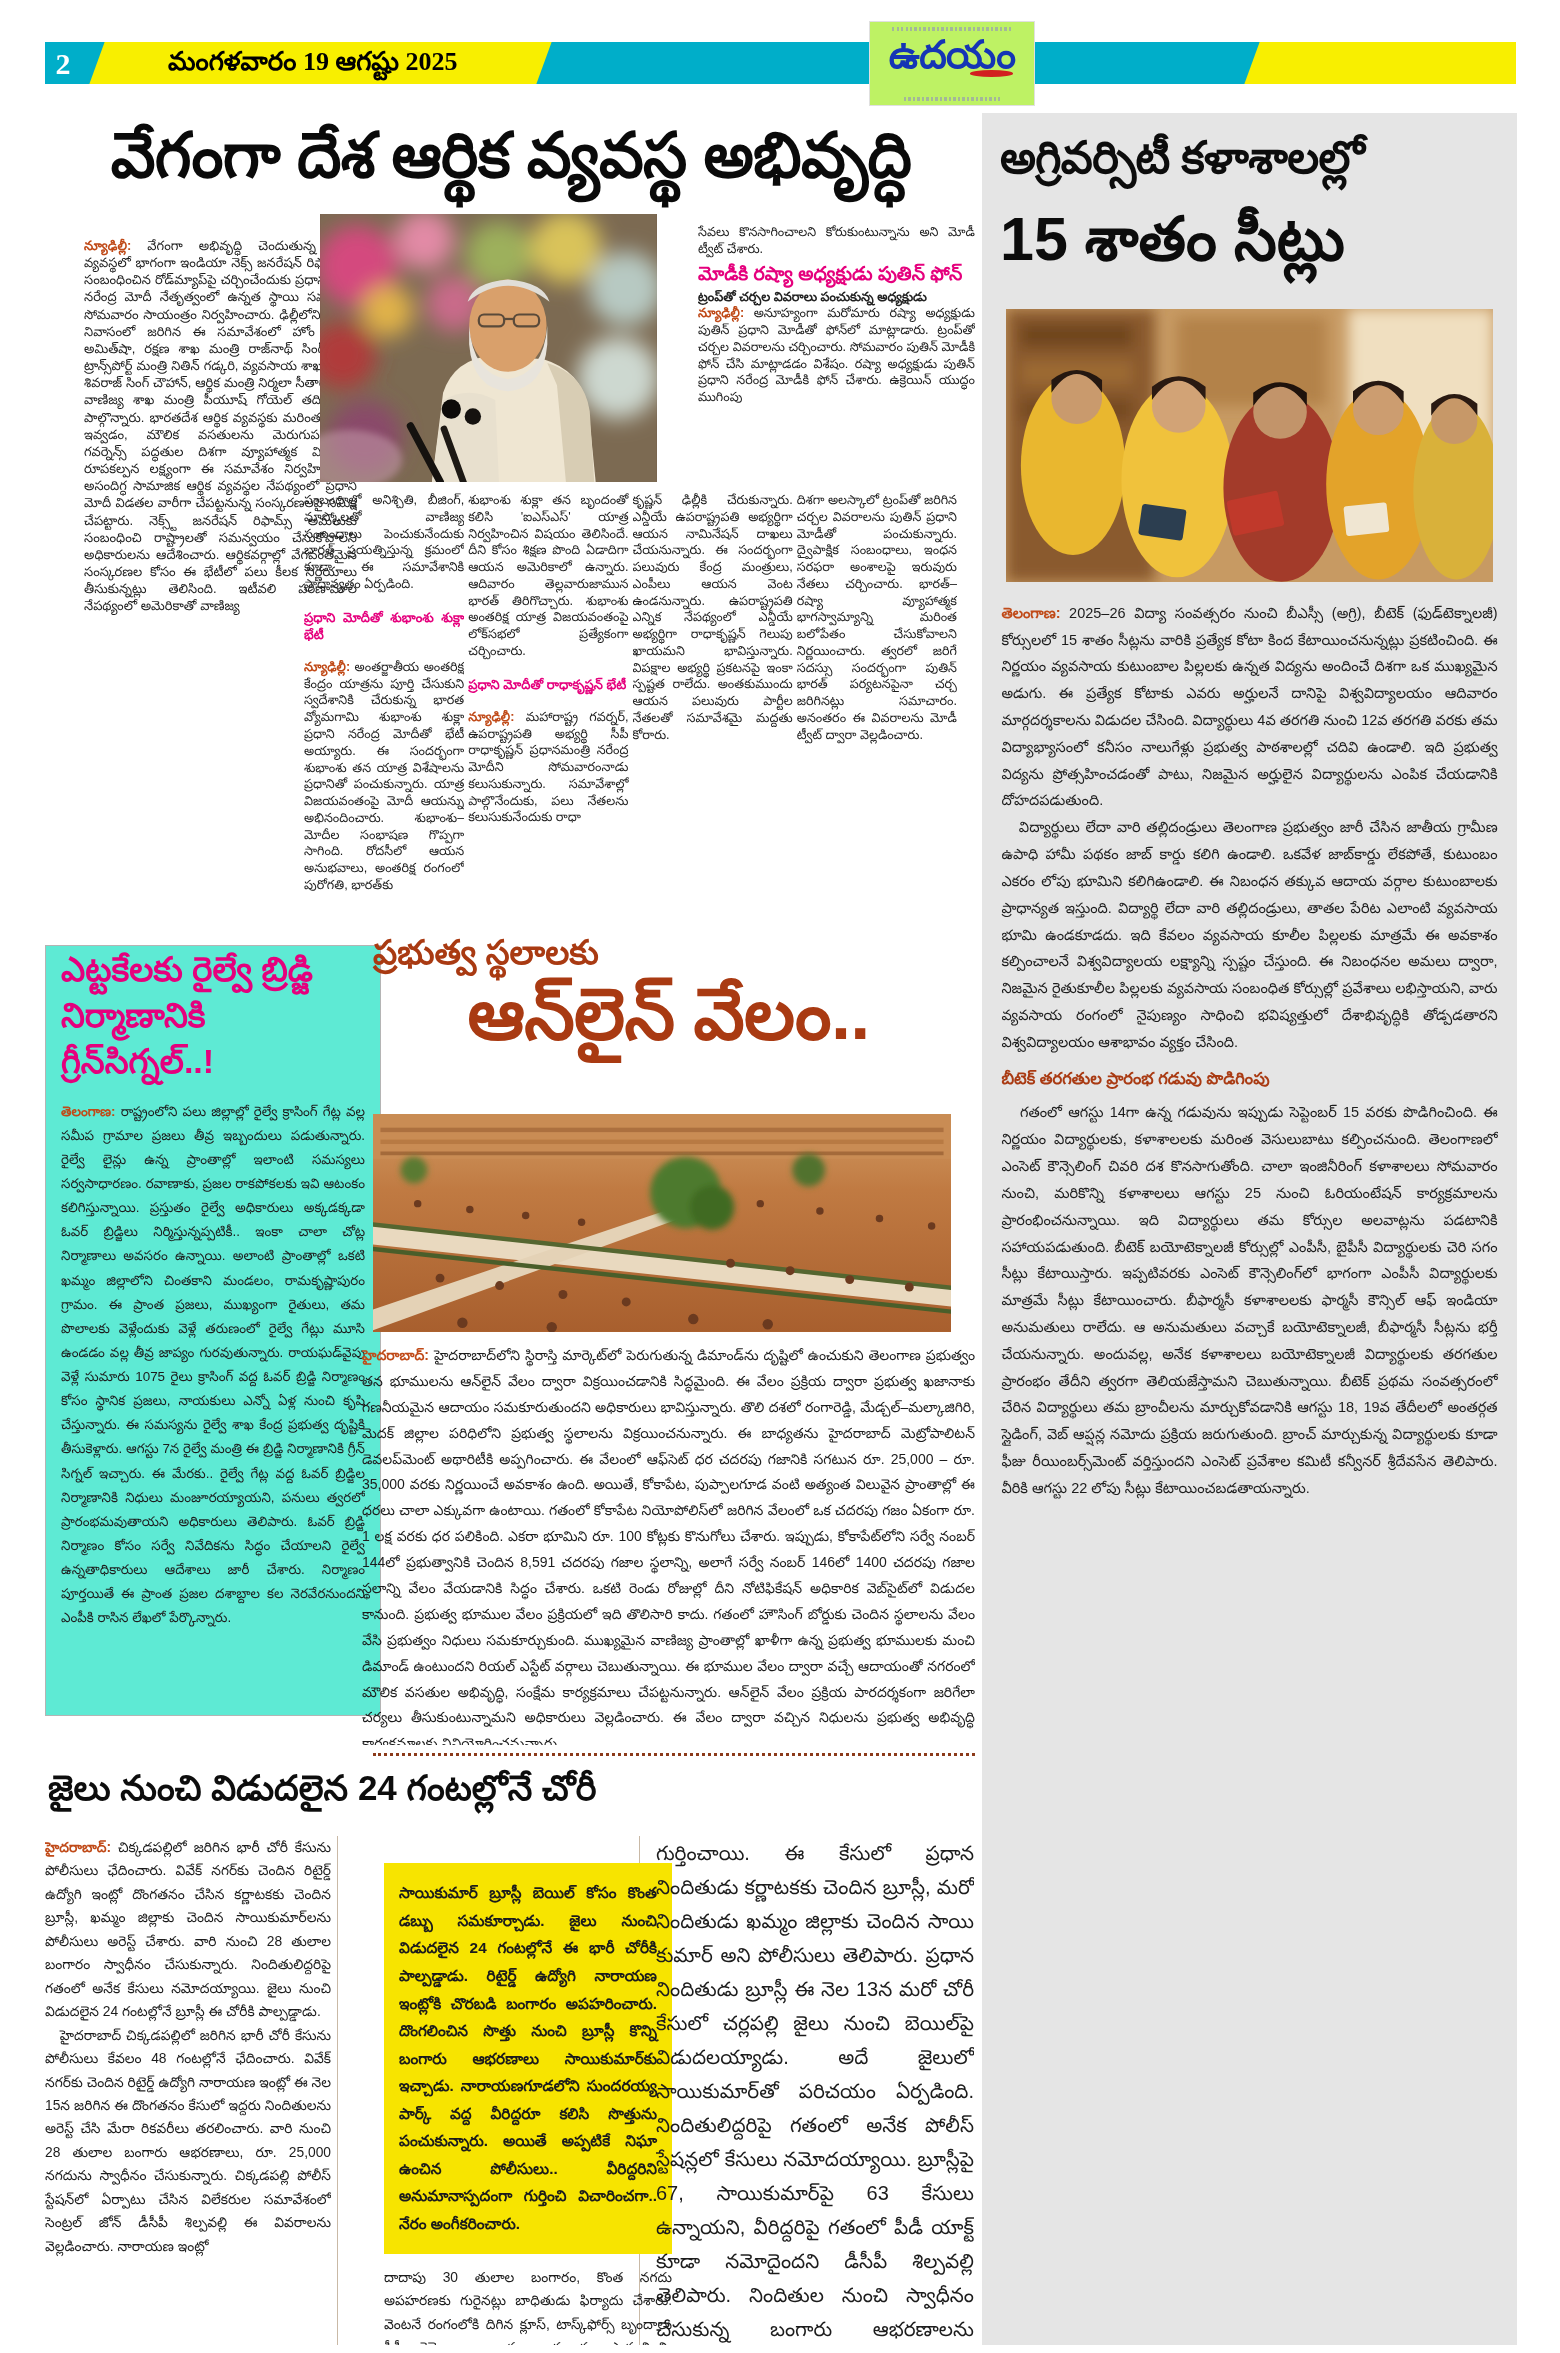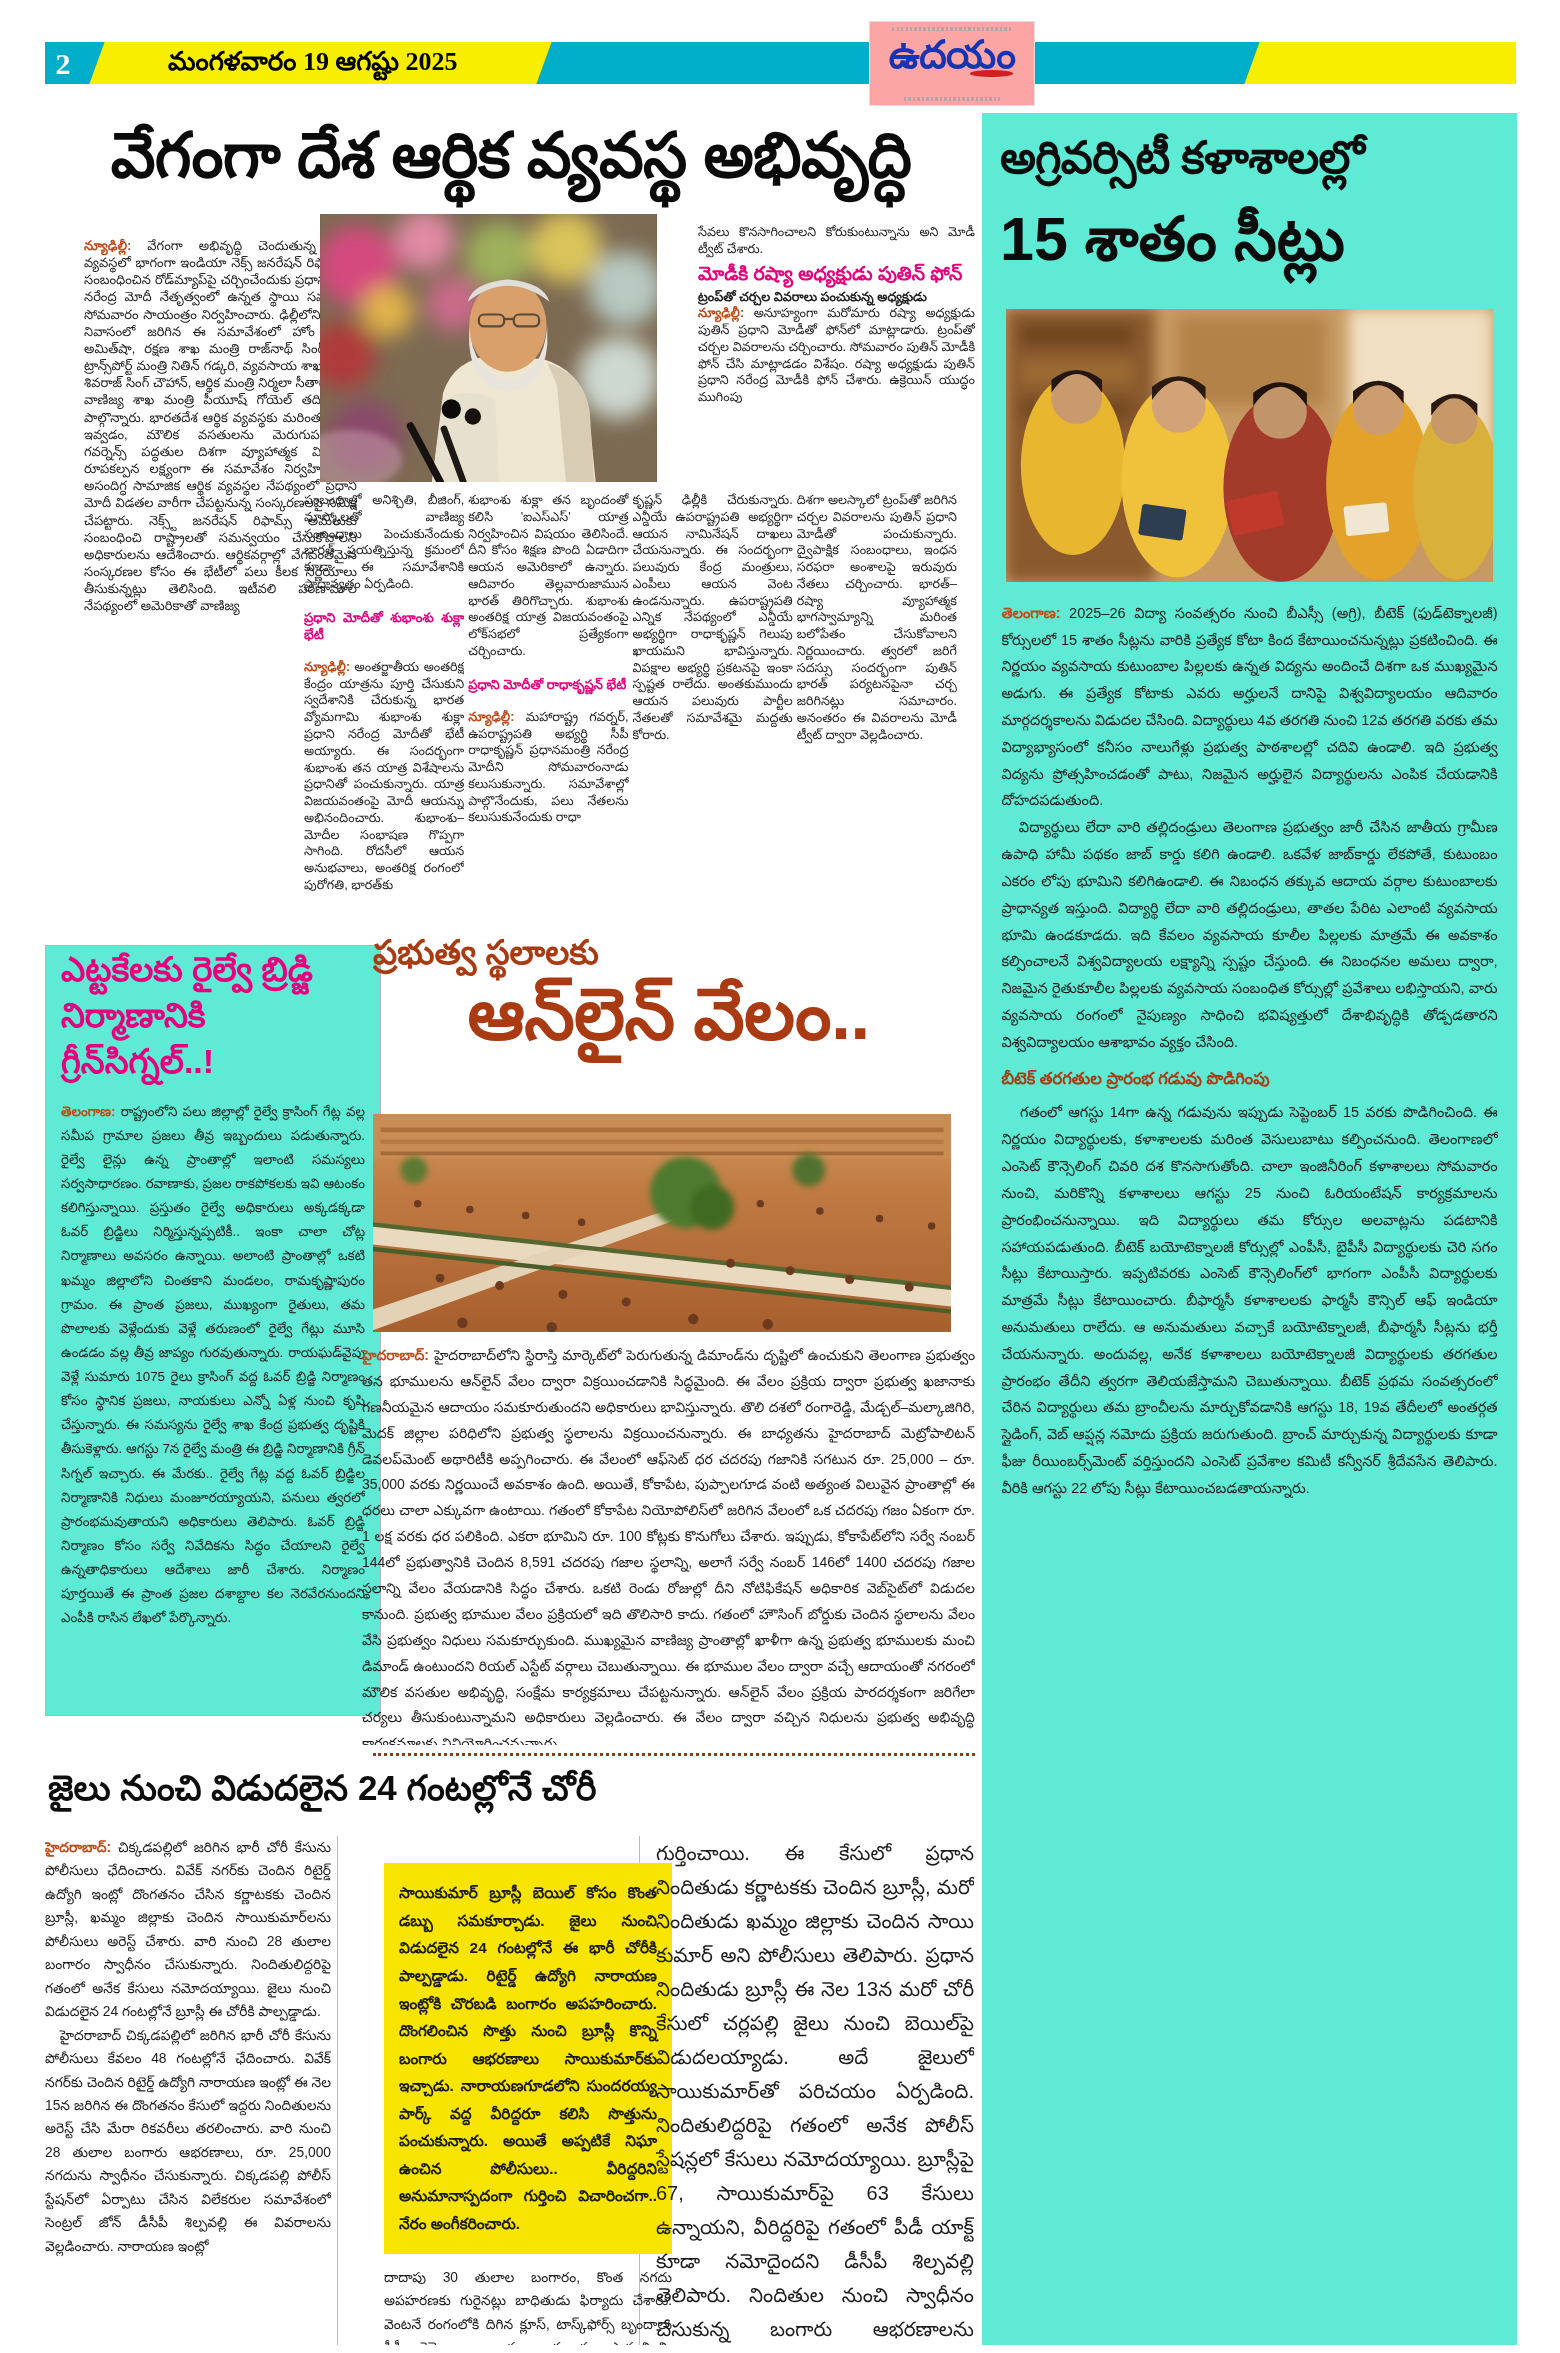--- a/index.html
+++ b/index.html
@@ -8,21 +8,21 @@
   
   .masthead{position:absolute;left:45px;top:42px;width:1471px;height:42px;background:#00aec9;overflow:visible;}
   .mast-clip{position:absolute;inset:0;overflow:hidden;}
   .mast-yellow{position:absolute;top:-6px;bottom:-6px;background:#f8ef00;transform:skewX(-20deg);}
   .mast-y1{left:52px;width:447px;}
   .mast-y2{left:1207px;width:276px;}
   .page-num{position:absolute;left:10.4px;top:4.5px;width:45px;color:#ffffff;font-size:30px;font-weight:900;
             font-family:"Liberation Serif", serif;}
   .mast-date{position:absolute;left:123px;top:5.2px;font-family:"Liberation Serif", serif;
              font-size:26px;font-weight:800;color:#000;}
-  .logo-box{position:absolute;left:824px;top:-21px;width:164px;height:83px;background:#fca5a5;
+  .logo-box{position:absolute;left:824px;top:-21px;width:164px;height:83px;background:#bef264;
             border:0.7px solid #e0e0e0;text-align:center;}
   .logo-text{font-size:39px;font-weight:900;color:#1535b5;line-height:1.0;margin-top:13.4px;
              letter-spacing:-0.7px;font-family:"Liberation Serif", serif;}
   .logo-swoosh{position:absolute;right:21px;top:48px;width:43px;height:6.7px;background:#d22020;border-radius:50%;}
   .fineprint{height:4.5px;background:repeating-linear-gradient(90deg,#9aa4aa 0 2.2px,transparent 2.2px 4.5px);opacity:.75;}
   .fp-top{position:absolute;left:22.4px;right:22.4px;top:4.5px;}
   .fp-bot{position:absolute;left:34px;right:34px;bottom:3.7px;}
   
   .body-txt{text-align:justify;white-space:pre-wrap;overflow:hidden;}
   .dl{font-weight:700;color:#c04a18;}
@@ -54,21 +54,21 @@
   
   .theft-headline{position:absolute;left:48px;top:1768px;width:927px;font-size:35px;font-weight:800;color:#0d0d0d;}
   .theft-col1{position:absolute;left:45px;top:1836px;width:286px;height:509px;font-size:13.8px;line-height:1.7;}
   .theft-rule{position:absolute;top:1836px;width:0;height:509px;border-left:1.1px solid #c9b9a6;}
   .theft-col2{position:absolute;left:344px;top:1836px;width:288px;height:509px;overflow:hidden;padding-left:40px;}
   .yellow-box{background:#f7e400;padding:16.4px 15px;margin-top:27px;font-size:15.3px;line-height:1.8;
               font-weight:600;color:#1b1b1b;text-align:justify;white-space:pre-wrap;}
   .theft-col2-below{font-size:13.8px;line-height:1.7;margin-top:12px;}
   .theft-col3{position:absolute;left:656px;top:1836px;width:318px;height:509px;font-size:20px;line-height:1.7;}
   
-  .sidebar{position:absolute;left:982px;top:113px;width:535px;height:2232px;background:#5eead4;overflow:hidden;}
+  .sidebar{position:absolute;left:982px;top:113px;width:535px;height:2232px;background:#e5e5e5;overflow:hidden;}
   .sb-h1{margin:19.4px 18px 0;font-size:45px;font-weight:900;color:#0c0c0c;letter-spacing:-0.7px;}
   .sb-h2{margin:9px 18px 0;font-size:61px;font-weight:900;color:#0c0c0c;}
   .sb-photo{margin:19.4px 0 0 24px;width:487px;height:273px;overflow:hidden;background:#caa06a;}
   .sb-body{margin:18px 19.4px 0;height:1699px;font-size:14.5px;line-height:1.85;}
   .sb-sub{font-size:16.4px;margin:7.5px 0 6px;}
 </style>
 </head>
 <body>
 
 <div class="page">

